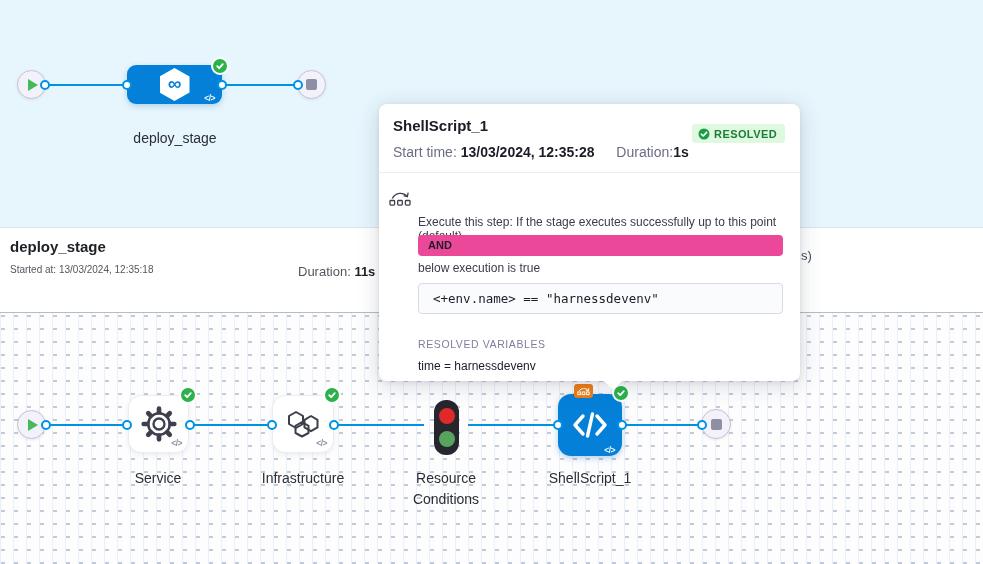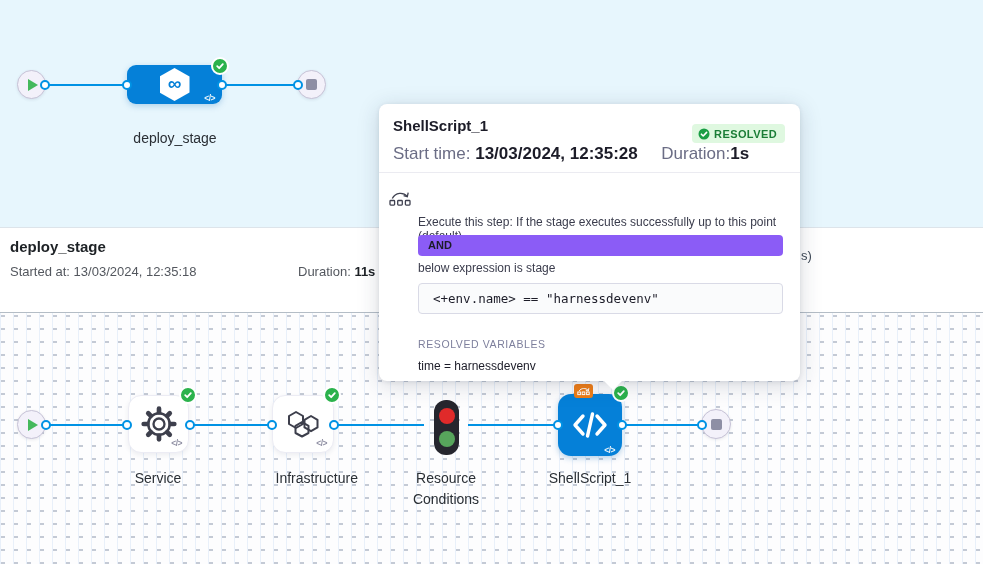--- a/index.html
+++ b/index.html
@@ -54,48 +54,48 @@
 
   .traffic-light { position:absolute; left:434px; top:400px; width:25px; height:55px; border-radius:12px;
                    background:#26262e; z-index:3; }
   .traffic-light .red { position:absolute; left:4.5px; top:8px; width:16px; height:16px; border-radius:50%;
                         background:#e02a2a; }
   .traffic-light .green { position:absolute; left:4.5px; bottom:8px; width:16px; height:16px; border-radius:50%;
                           background:#57a55c; }
 
   
   .sb-title { position:absolute; left:10px; top:238px; font-size:15px; font-weight:bold; color:#1d2125; z-index:2; }
-  .sb-row { position:absolute; left:10px; top:264px; font-size:13px; color:#53575e; z-index:2; }
+  .sb-row { position:absolute; left:10px; top:264px; font-size:10px; color:#53575e; z-index:2; }
   .sb-duration { position:absolute; left:298px; top:264px; font-size:13px; color:#53575e; z-index:2; }
   .sb-duration b { color:#1d2125; }
   .sb-right1 { position:absolute; left:801px; top:248px; font-size:13px; color:#3f4a57; z-index:2; white-space:nowrap; }
   .sb-right2 { position:absolute; left:797px; top:267px; width:186px; overflow:hidden; font-size:13.5px;
                color:#3f4a57; z-index:2; white-space:nowrap; }
   .sb-right2 .lnk { color:#0278d5; }
 
   
   .popover { position:absolute; left:379px; top:104px; width:421px; height:277px; background:#fff;
              border-radius:8px; box-shadow:0 4px 22px rgba(35,45,70,.18), 0 1px 4px rgba(35,45,70,.10);
              z-index:10; }
   .popover .arrow { position:absolute; left:224px; bottom:-9px; width:0; height:0;
                     border-left:10px solid transparent; border-right:10px solid transparent;
                     border-top:10px solid #fff; }
   .po-title { position:absolute; left:14px; top:13px; font-size:15px; font-weight:bold; color:#1c1c28; }
-  .po-time { position:absolute; left:14px; top:40px; font-size:17px; color:#6b6d85;text-align:right; }
+  .po-time { position:absolute; left:14px; top:40px; font-size:14px; color:#6b6d85;text-align:right; }
   .po-time b { color:#1c1c28; }
   .po-time .gap { display:inline-block; width:14px; }
   .status-badge { position:absolute; right:15px; top:20px; height:19px; padding:0 8px 0 6px; border-radius:4px;
                   background:#dff8e0; display:flex; align-items:center; gap:4px; }
   .status-badge .txt { font-size:11px; font-weight:bold; color:#1a7d36; letter-spacing:.4px; }
   .po-divider { position:absolute; left:0; top:68px; width:100%; height:1px; background:#ebebf1; }
   .po-cond-icon { position:absolute; left:10px; top:86px; }
   .po-cond-title { position:absolute; left:38px; top:86px; font-size:13px; font-weight:bold; color:#1c1c28; }
   .po-exec { position:absolute; left:39px; top:111px; font-size:12px; color:#3a3c4c; }
   .po-and { position:absolute; left:39px; top:131px; width:365px; height:21px; border-radius:4px;
-            background:#8b5cf6; font-size:11px; font-weight:bold; color:#1c1c28; line-height:21px;
+            background:#ec4899; font-size:11px; font-weight:bold; color:#1c1c28; line-height:21px;
             padding-left:10px; }
   .po-below { position:absolute; left:39px; top:157px; font-size:12px; color:#3a3c4c; }
   .po-expr { position:absolute; left:39px; top:179px; width:365px; height:31px; border-radius:4px;
              background:#fafbfc; border:1px solid #d9dae6; font-family:"DejaVu Sans Mono","Liberation Mono",monospace;
              font-size:12.5px; color:#1c1c28; line-height:29px; padding-left:14px; white-space:nowrap; overflow:hidden; }
   .po-resolved-label { position:absolute; left:39px; top:234px; font-size:10.5px; color:#7d7f9c; letter-spacing:.6px; }
   .po-resolved-val { position:absolute; left:39px; top:255px; font-size:12px; color:#1c1c28; }
 </style>
 </head>
 <body>
@@ -218,21 +218,21 @@
       <span class="mini-code">&lt;/&gt;</span>
     </div>
     <div class="port-dot" style="left:617px; top:107px;"></div>
     <div class="port-dot" style="left:697px; top:107px;"></div>
 
     <div class="round-node" style="left:701px; top:96px; width:30px; height:30px;">
       <div class="stop-sq"></div>
     </div>
 
     <div class="node-label" style="left:108px; top:155px; width:100px;">Service</div>
-    <div class="node-label" style="left:248px; top:155px; width:110px;text-align:right;">Infrastructure</div>
+    <div class="node-label" style="left:248px; top:155px; width:110px;">Infrastructure</div>
     <div class="node-label" style="left:391px; top:155px; width:110px;">Resource Conditions</div>
     <div class="node-label" style="left:535px; top:155px; width:110px;">ShellScript_1</div>
   </div>
 
   <div class="cond-badge">
     <svg width="13" height="9" viewBox="0 0 13 9">
       <g stroke="#fff" stroke-width="1" fill="none">
         <rect x="0.8" y="5" width="2.6" height="2.6"></rect>
         <rect x="5.2" y="5" width="2.6" height="2.6"></rect>
         <rect x="9.6" y="5" width="2.6" height="2.6"></rect>
@@ -275,19 +275,19 @@
           <rect x="1" y="10.5" width="4.6" height="4.6" rx="0.8"></rect>
           <rect x="8.7" y="10.5" width="4.6" height="4.6" rx="0.8"></rect>
           <rect x="16.4" y="10.5" width="4.6" height="4.6" rx="0.8"></rect>
           <path d="M3.3 8.5 C6.5 2, 14.5 2, 18 6.2"></path>
         </g>
         <path d="M19.2 2.6 L18.3 6.6 L14.6 5.6" fill="none" stroke="#3f4150" stroke-width="1.3"></path>
       </svg>
     </div>
     <div class="po-exec">Execute this step: If the stage executes successfully up to this point (default)</div>
     <div class="po-and">AND</div>
-    <div class="po-below">below expression is stage</div>
+    <div class="po-below">below execution is true</div>
     <div class="po-expr">&lt;+env.name&gt; == "harnessdevenv"</div>
     <div class="po-resolved-label">RESOLVED VARIABLES</div>
     <div class="po-resolved-val">time = harnessdevenv</div>
   </div>
 
 </div>
 
 </body></html>

